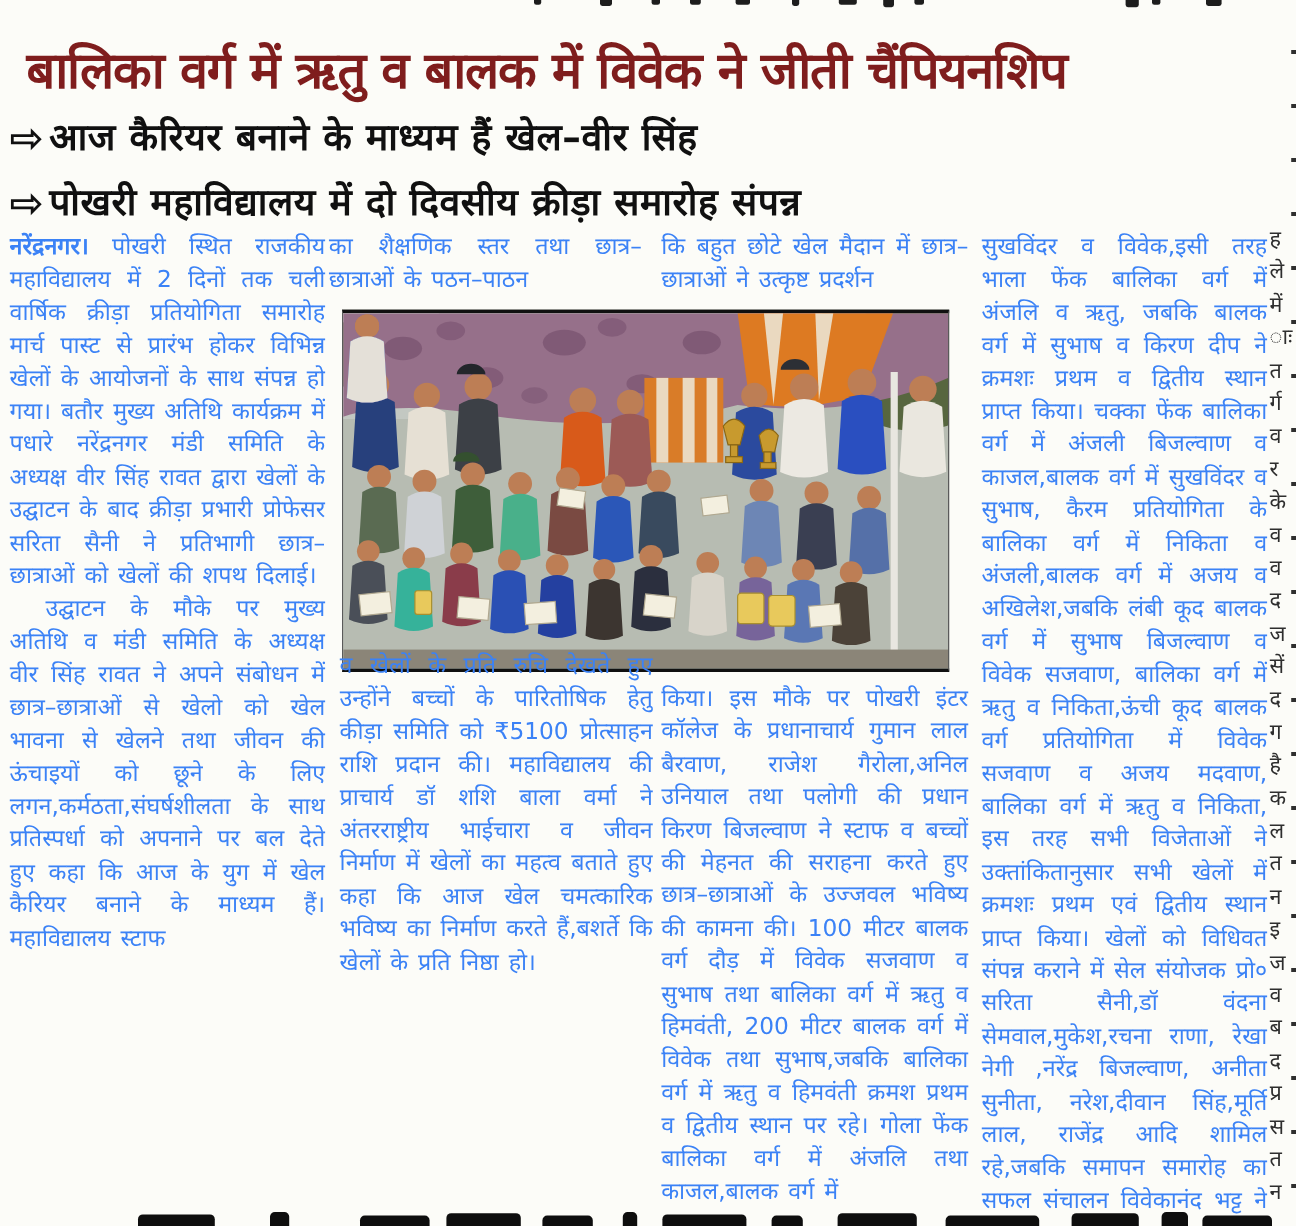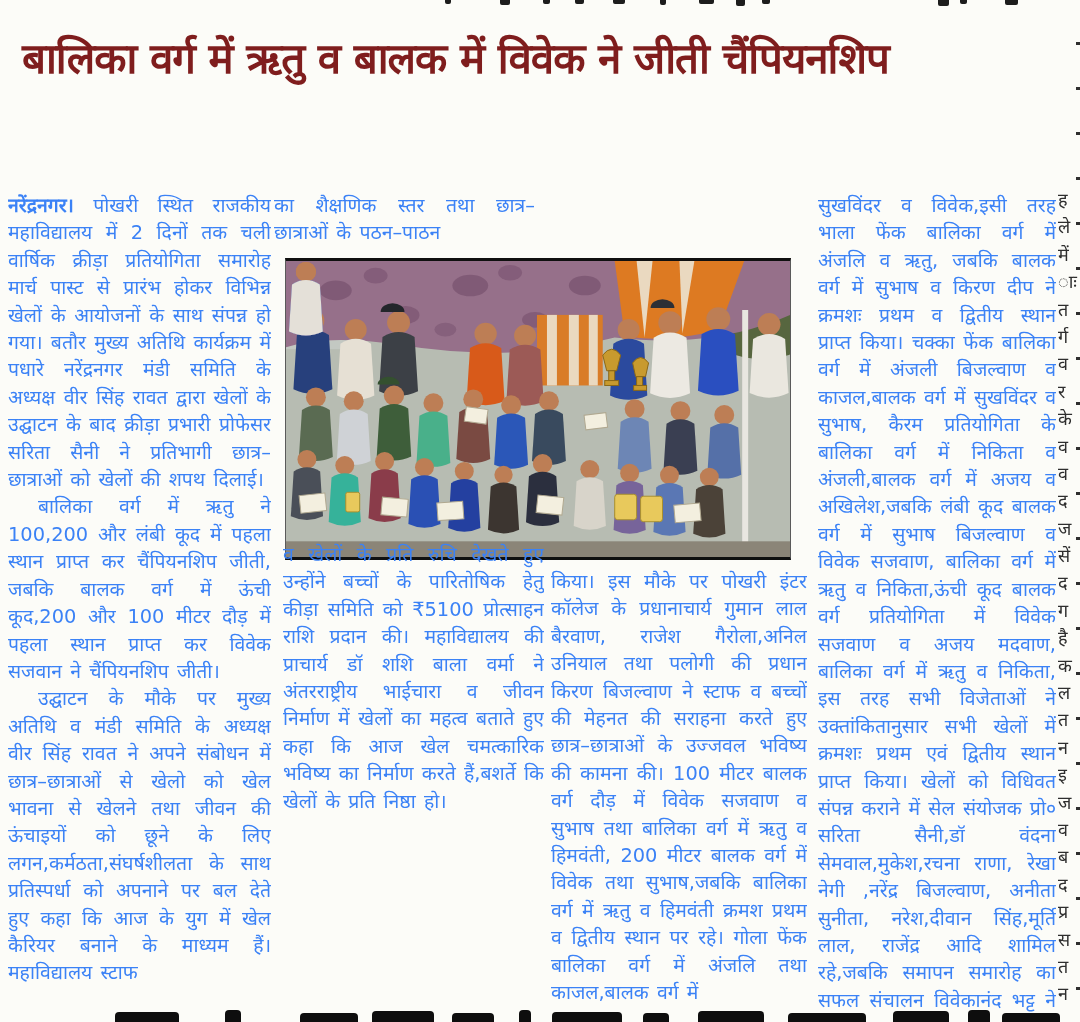--- a/index.html
+++ b/index.html
@@ -69,31 +69,35 @@
   <i class="tfrag" style="left:660px;width:6px;height:5px"></i>
   <i class="tfrag" style="left:699px;width:15px;height:4px"></i>
   <i class="tfrag" style="left:736px;width:9px;height:6px"></i>
   <i class="tfrag" style="left:762px;width:8px;height:4px"></i>
   <i class="tfrag" style="left:938px;width:11px;height:6px"></i>
   <i class="tfrag" style="left:960px;width:7px;height:4px"></i>
   <i class="tfrag" style="left:1005px;width:13px;height:5px"></i>
 
   <h1 class="headline">बालिका वर्ग में ऋतु व बालक में विवेक ने जीती चैंपियनशिप</h1>
 
+  <p class="subhead s1"><span class="arrow">⇨</span><span>आज कैरियर बनाने के माध्यम हैं खेल–वीर सिंह</span></p>
+  <p class="subhead s2"><span class="arrow">⇨</span><span>पोखरी महाविद्यालय में दो दिवसीय क्रीड़ा समारोह संपन्न</span></p>
 
   <div class="col" style="left:8px;top:192px;width:263px;height:826px">
     <p><b class="dl">नरेंद्रनगर।</b> <span>पोखरी स्थित राजकीय महाविद्यालय में 2 दिनों तक चली वार्षिक क्रीड़ा प्रतियोगिता समारोह मार्च पास्ट से प्रारंभ होकर विभिन्न खेलों के आयोजनों के साथ संपन्न हो गया। बतौर मुख्य अतिथि कार्यक्रम में पधारे नरेंद्रनगर मंडी समिति के अध्यक्ष वीर सिंह रावत द्वारा खेलों के उद्घाटन के बाद क्रीड़ा प्रभारी प्रोफेसर सरिता सैनी ने प्रतिभागी छात्र–छात्राओं को खेलों की शपथ दिलाई।</span></p>
-    <p class="indent">बालिका वर्ग में ऋतु ने 100,200 और लंबी कूद में पहला स्थान प्राप्त कर चैंपियनशिप जीती, जबकि बालक वर्ग में ऊंची कूद,200 और 100 मीटर दौड़ में पहला स्थान प्राप्त कर विवेक सजवान ने चैंपियनशिप जीती।</p>
     <p class="indent">उद्घाटन के मौके पर मुख्य अतिथि व मंडी समिति के अध्यक्ष वीर सिंह रावत ने अपने संबोधन में छात्र–छात्राओं से खेलो को खेल भावना से खेलने तथा जीवन की ऊंचाइयों को छूने के लिए लगन,कर्मठता,संघर्षशीलता के साथ प्रतिस्पर्धा को अपनाने पर बल देते हुए कहा कि आज के युग में खेल कैरियर बनाने के माध्यम हैं। महाविद्यालय स्टाफ</p>
   </div>
 
   <div class="col" style="left:274px;top:192px;width:261px;height:60px">
     <p>का शैक्षणिक स्तर तथा छात्र–छात्राओं के पठन–पाठन</p>
   </div>
 
+  <div class="col" style="left:551px;top:192px;width:256px;height:60px">
+    <p>कि बहुत छोटे खेल मैदान में छात्र–छात्राओं ने उत्कृष्ट प्रदर्शन</p>
+  </div>
 
   <figure class="photo" style="margin:0">
     <svg viewBox="0 0 506 302" preserveAspectRatio="none">
       <defs>
         <g id="psn">
           <circle cx="20" cy="11" r="10" fill="var(--skin,#bd7e55)"></circle>
           <path d="M6 24 Q20 15 34 24 L37 72 Q20 80 3 72 Z" fill="currentColor"></path>
         </g>
       </defs>
 

